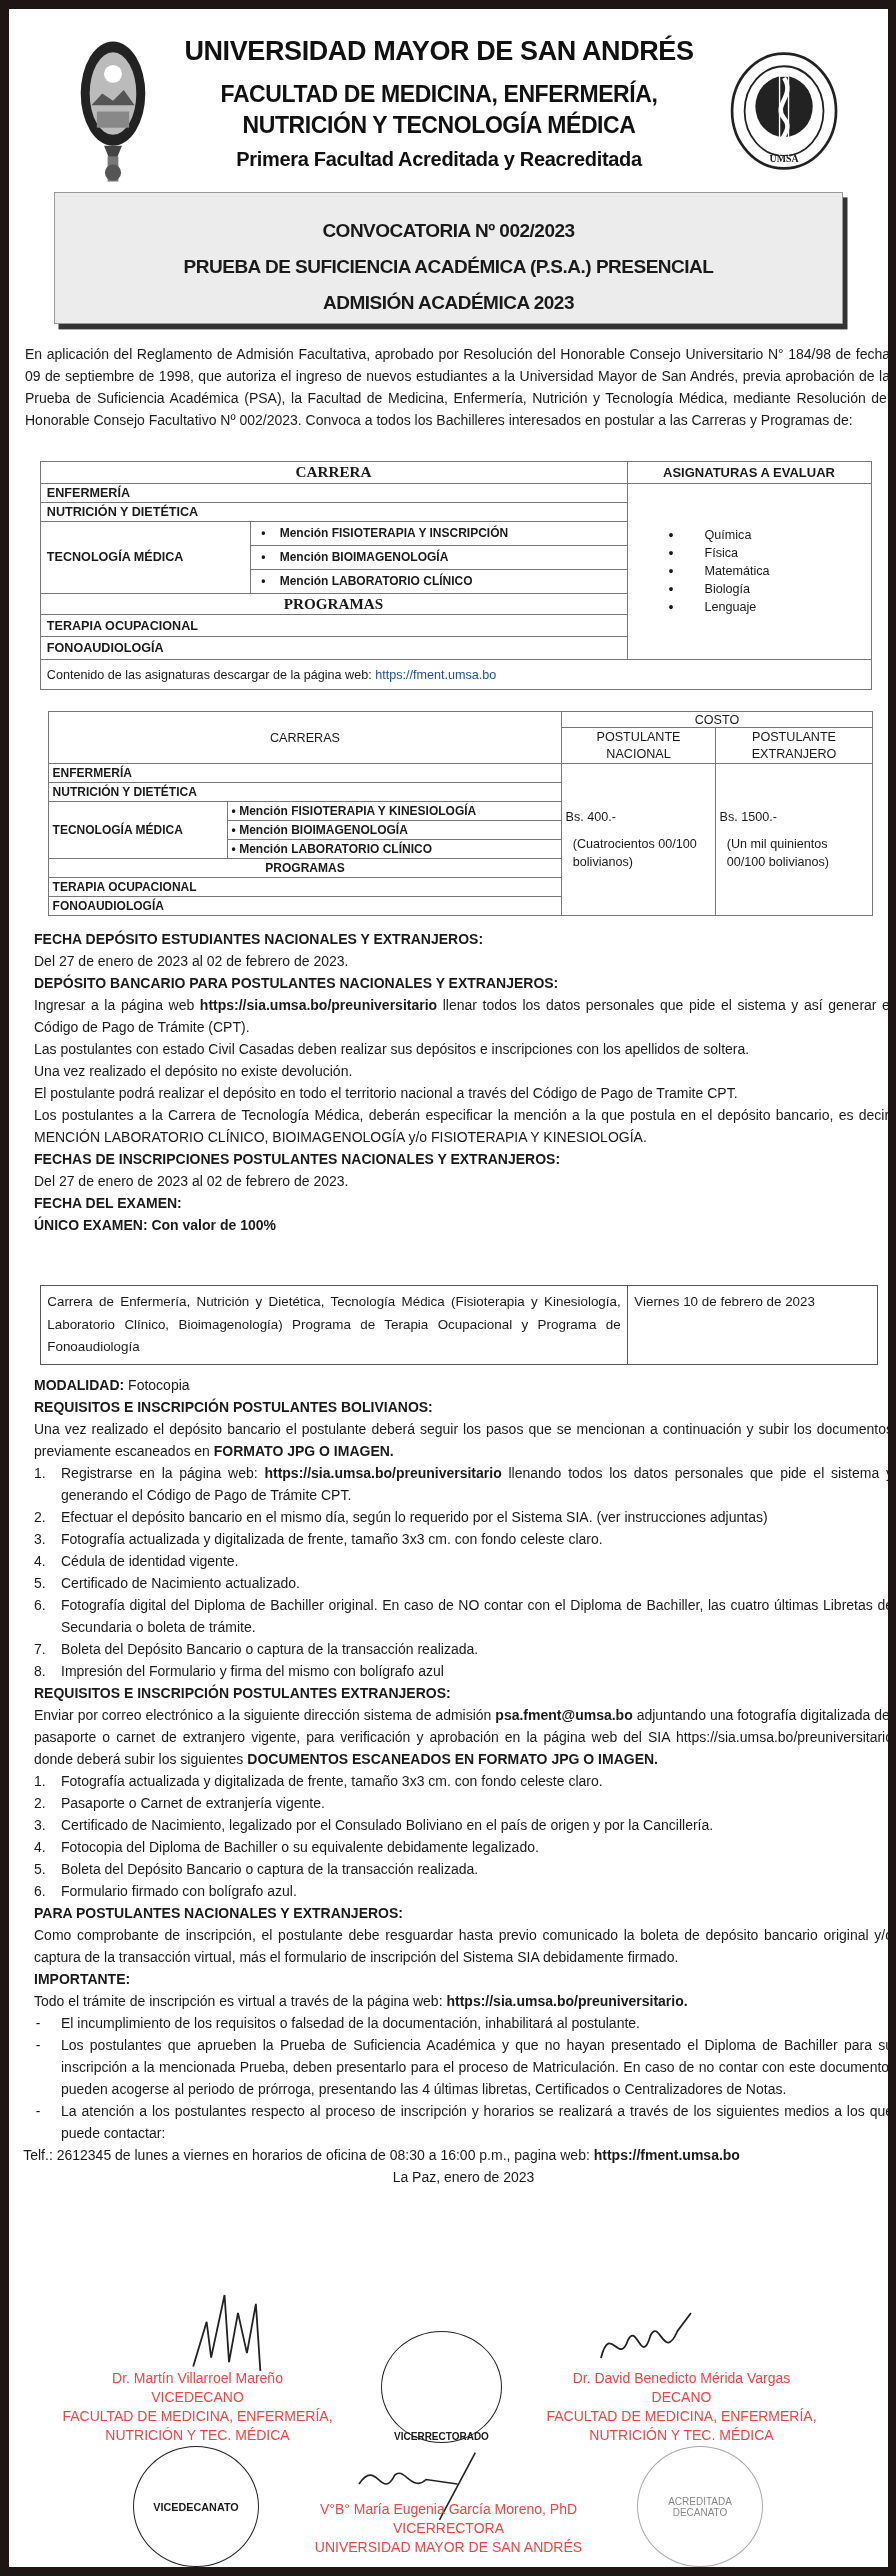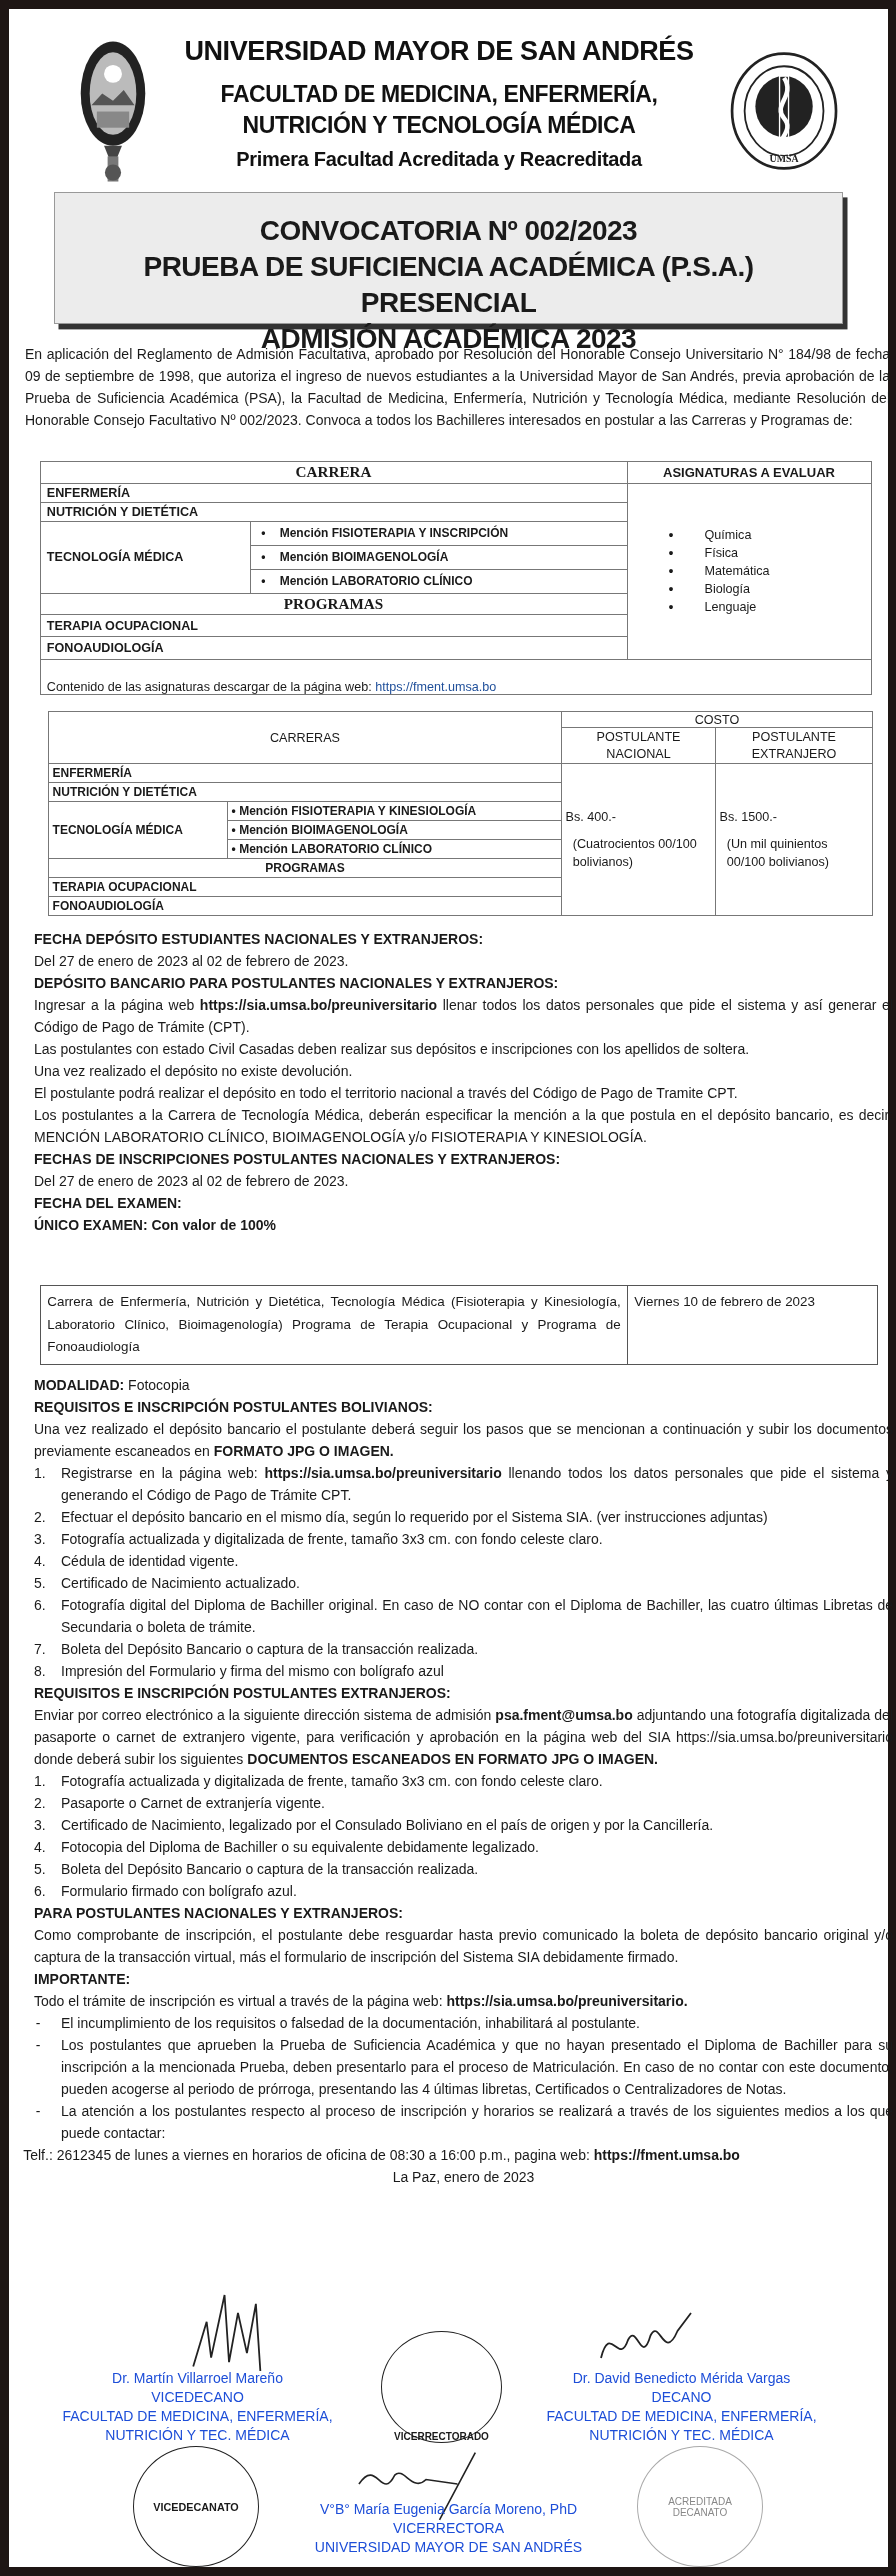--- a/index.html
+++ b/index.html
@@ -11,39 +11,39 @@
   
   .seal-left { left: 68px; top: 29px; width: 72px; height: 148px; }
   .seal-right { left: 715px; top: 42px; width: 121px; height: 121px; }
   .hdr { left: 143px; width: 574px; text-align: center; font-weight: bold; color: #111; font-family: "Liberation Sans", sans-serif; }
   .hdr1 { top: 27px; font-size: 27px; letter-spacing: -0.4px; }
   .hdr2 { top: 72px; font-size: 23px; letter-spacing: -0.4px; }
   .hdr3 { top: 103px; font-size: 23px; letter-spacing: -0.4px; }
   .hdr4 { top: 139px; font-size: 20px; letter-spacing: -0.3px; }
 
   
-  .titlebox { left: 45px; top: 183px; width: 789px; height: 132px; background: #ececec; border: 0.9px solid #999; box-shadow: 4.5px 5.4px 0 #333; text-align: center; font-weight: bold; font-size: 28px; color: #1a1a1a; padding-top: 20px; line-height: 36px; font-family: "Liberation Sans", sans-serif; letter-spacing: -0.5px; }
+  .titlebox { left: 45px; top: 183px; width: 789px; height: 132px; background: #ececec; border: 0.9px solid #999; box-shadow: 4.5px 5.4px 0 #333; text-align: center; font-weight: bold; font-size: 19px; color: #1a1a1a; padding-top: 20px; line-height: 36px; font-family: "Liberation Sans", sans-serif; letter-spacing: -0.5px; }
 
   .body-text { font-family: "Liberation Sans", sans-serif; font-size: 14px; line-height: 22px; color: #1a1a1a; }
   .intro { left: 16px; top: 334px; width: 865px; text-align: justify; }
 
   
   table { border-collapse: collapse; }
   .t1 { position: absolute; left: 30.5px; top: 452px; width: 832px; font-family: "Liberation Sans", sans-serif; }
   .t1 td { border: 1.8px solid #777; font-size: 12.6px; font-weight: bold; height: 19px; padding: 0 6.3px; vertical-align: middle; }
   .t1 .carrera-h { text-align: center; font-family: "Liberation Serif", serif; font-size: 15.2px; height: 21.5px; }
   .t1 .asig-h { text-align: center; font-size: 13px; width: 244px; }
   .t1 .tecrow { height: 24px; }
   .t1 .men { padding-left: 25px; font-size: 12px; }
   .t1 .prog-h { text-align: center; font-family: "Liberation Serif", serif; font-size: 15.2px; height: 21.5px; }
   .t1 .asig-list { font-weight: normal; vertical-align: middle; padding-left: 41px; }
   .t1 .asig-list ul { list-style: none; }
   .t1 .asig-list li { font-size: 12.6px; line-height: 18px; position: relative; padding-left: 36px; }
   .t1 .asig-list li::before { content: "\2022"; position: absolute; left: 0; font-size: 14.3px; }
-  .t1 .footrow td { font-weight: normal; font-size: 12.6px; height: 30.5px; vertical-align: top; padding-top: 20px; }
+  .t1 .footrow td { font-weight: normal; font-size: 12.6px; height: 30.5px; vertical-align: top; padding-top: 8px; }
   .link { color: #1f4f9a; }
 
   
   .t2 { position: absolute; left: 39px; top: 702px; width: 825px; font-family: "Liberation Sans", sans-serif; }
   .t2 td { border: 1.8px solid #777; font-size: 12px; height: 19px; padding: 0 3.6px; vertical-align: middle; }
   .t2 .c { text-align: center; }
   .t2 .b { font-weight: bold; }
   .t2 .hd { font-weight: normal; text-align: center; font-size: 12.6px; }
   .t2 .cost { text-align: left; font-size: 12.6px; line-height: 18px; vertical-align: middle; }
 
@@ -56,21 +56,21 @@
   ol.req li .num { position: absolute; left: 0; }
   ul.dash { list-style: none; }
   ul.dash li { position: relative; padding-left: 27px; text-align: justify; }
   ul.dash li .dsh { position: absolute; left: 1.8px; }
 
   .t3 { position: absolute; left: 31px; top: 1276px; width: 838px; font-family: "Liberation Sans", sans-serif; }
   .t3 td { border: 1.8px solid #555; font-size: 13.4px; line-height: 22.4px; padding: 5.4px 6.3px; vertical-align: top; }
   .t3 .desc { width: 587px; text-align: justify; }
 
   
-  .sig { text-align: center; font-family: "Liberation Sans", sans-serif; font-size: 14px; line-height: 19px; color: #1d4ed8; }
+  .sig { text-align: center; font-family: "Liberation Sans", sans-serif; font-size: 14px; line-height: 19px; color: #ef4444; }
   .stamp { border-radius: 50%; border: 1.8px solid #222; }
 </style>
 </head>
 <body>
 
 <div class="page">
 
   <div class="abs seal-left">
     <svg width="72" height="148" viewBox="0 0 80 165">
       <ellipse cx="40" cy="62" rx="36" ry="58" fill="#222"></ellipse>

